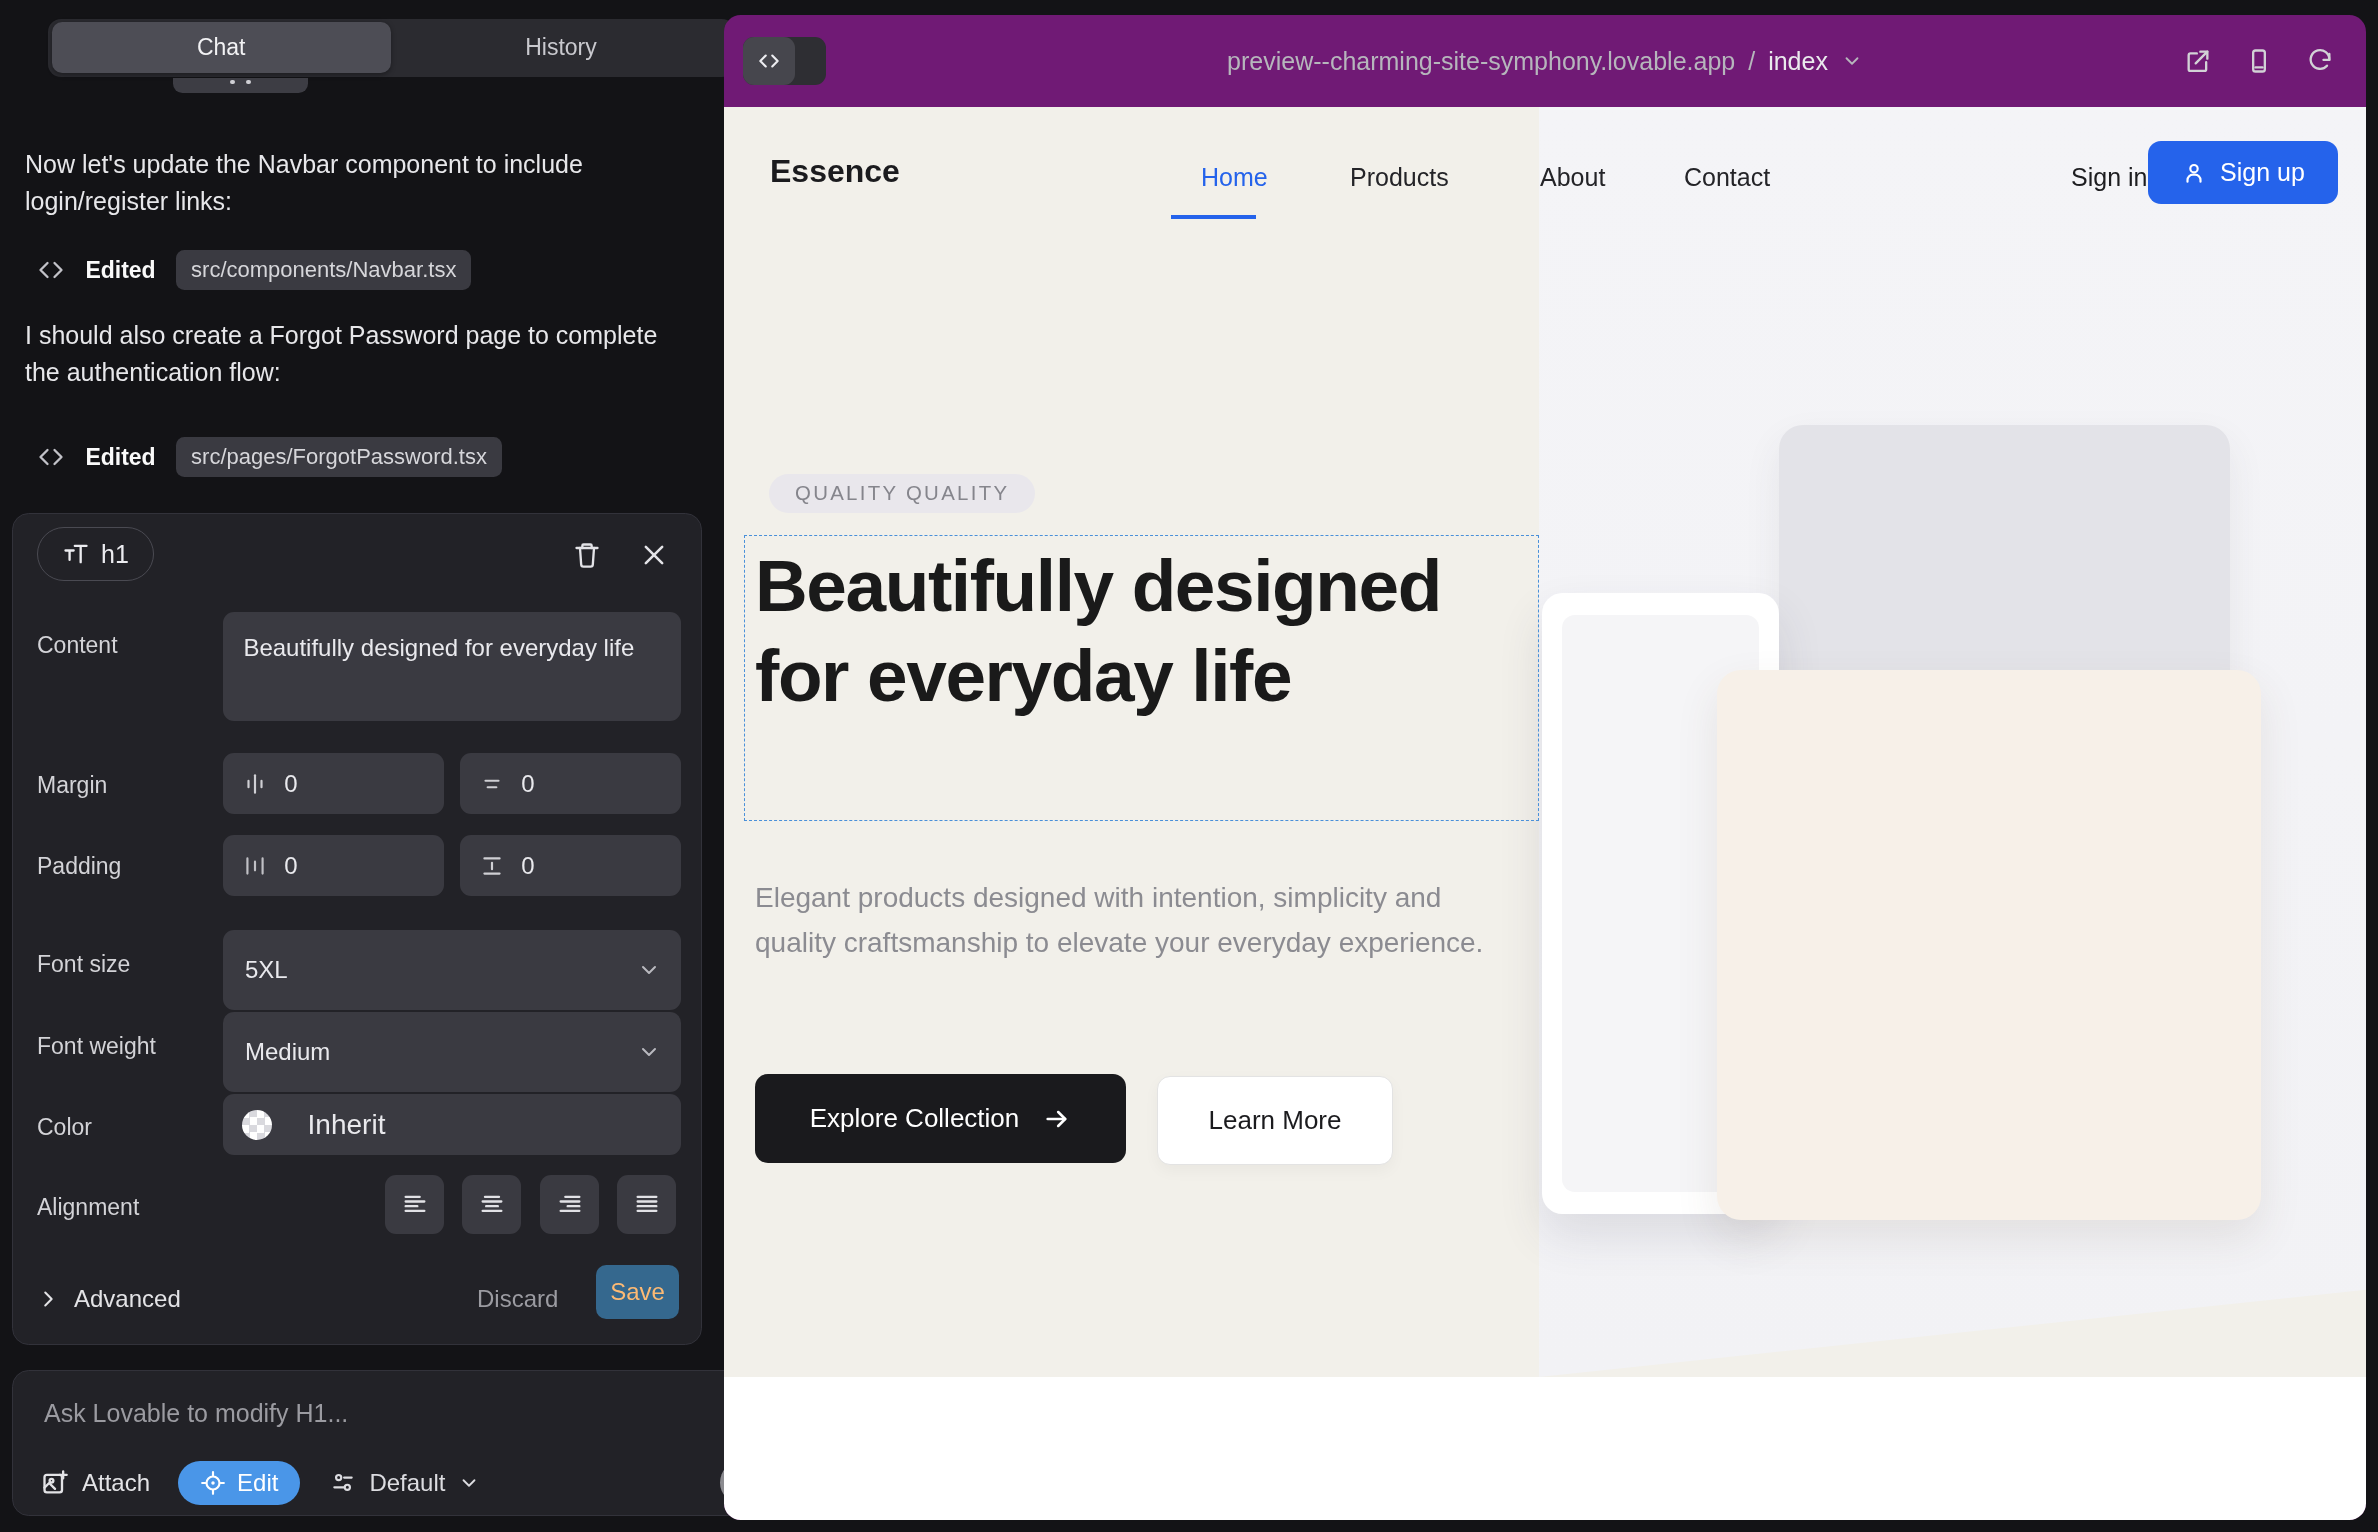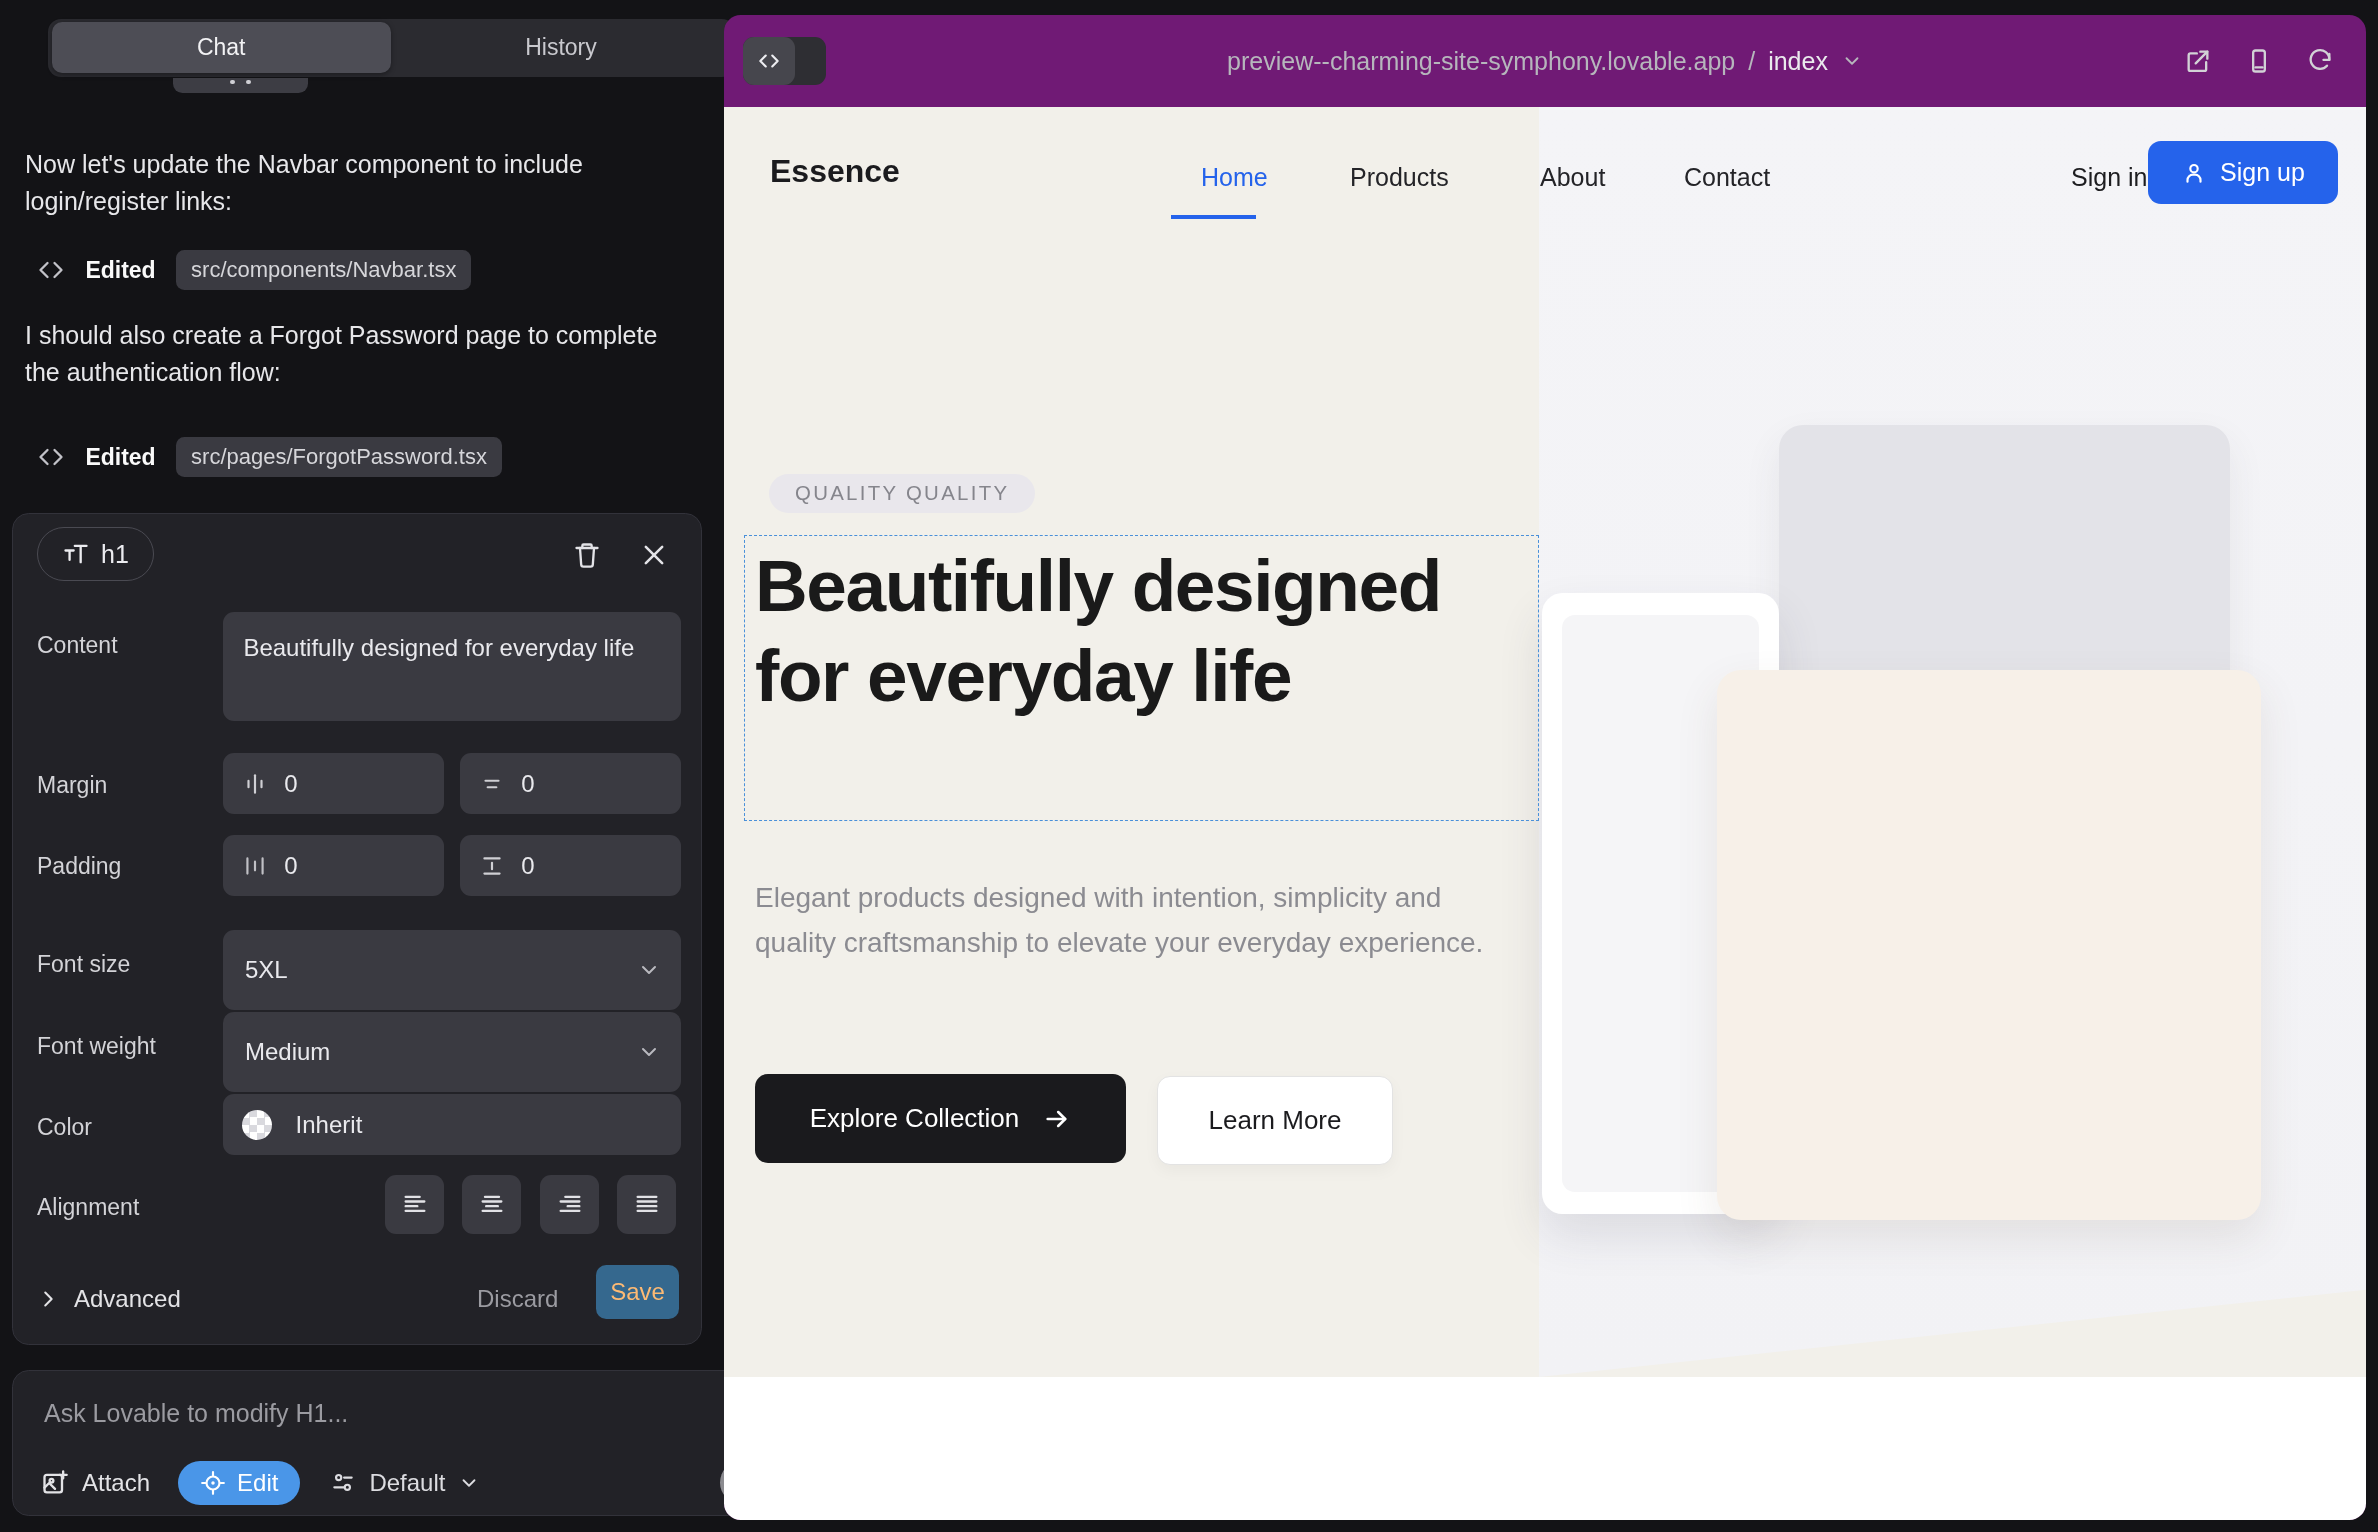--- a/index.html
+++ b/index.html
@@ -53,21 +53,21 @@
   .field { position:absolute; background:#3a3a41; border-radius:11px; color:#e9e9ed; }
   .content-area { left:210px; top:98px; width:458px; height:109px; padding:16.7px 20.4px;
     font-size:24px; line-height:37px; }
   .num-field { height:61px; display:flex; align-items:center; gap:16.7px; padding:0 18.6px;
     font-size:24px; }
   .num-field .nf-icon { color:#cfcfd4; }
   .select-field { left:210px; width:458px; height:80px; display:flex; align-items:center;
     padding:0 22px; font-size:24px; }
   .select-field .chev { position:absolute; right:20.4px; color:#b9b9bf; }
   .color-field { left:210px; top:580px; width:458px; height:61px; display:flex; align-items:center;
-    gap:24px; padding:0 18.6px; font-size:24px; }
+    gap:36px; padding:0 18.6px; font-size:28px; }
   .swatch { width:30px; height:30px; border-radius:50%; background:#fff;
     background-image:conic-gradient(#d9d9de 0 25%, #fff 0 50%, #d9d9de 0 75%, #fff 0);
     background-size:15px 15px; }
   .align-btn { position:absolute; top:661px; width:59px; height:59px; background:#3a3a41;
     border-radius:11px; display:flex; align-items:center; justify-content:center; color:#e2e2e6; cursor:pointer; }
 
   .advanced { position:absolute; left:24px; top:762px; height:46px; display:flex; align-items:center;
     gap:15px; color:#e3e3e6; font-size:24px; cursor:pointer; }
   .discard { position:absolute; left:464px; top:762px; height:46px; display:flex; align-items:center;
     color:#9b9ba1; font-size:24px; cursor:pointer; }

